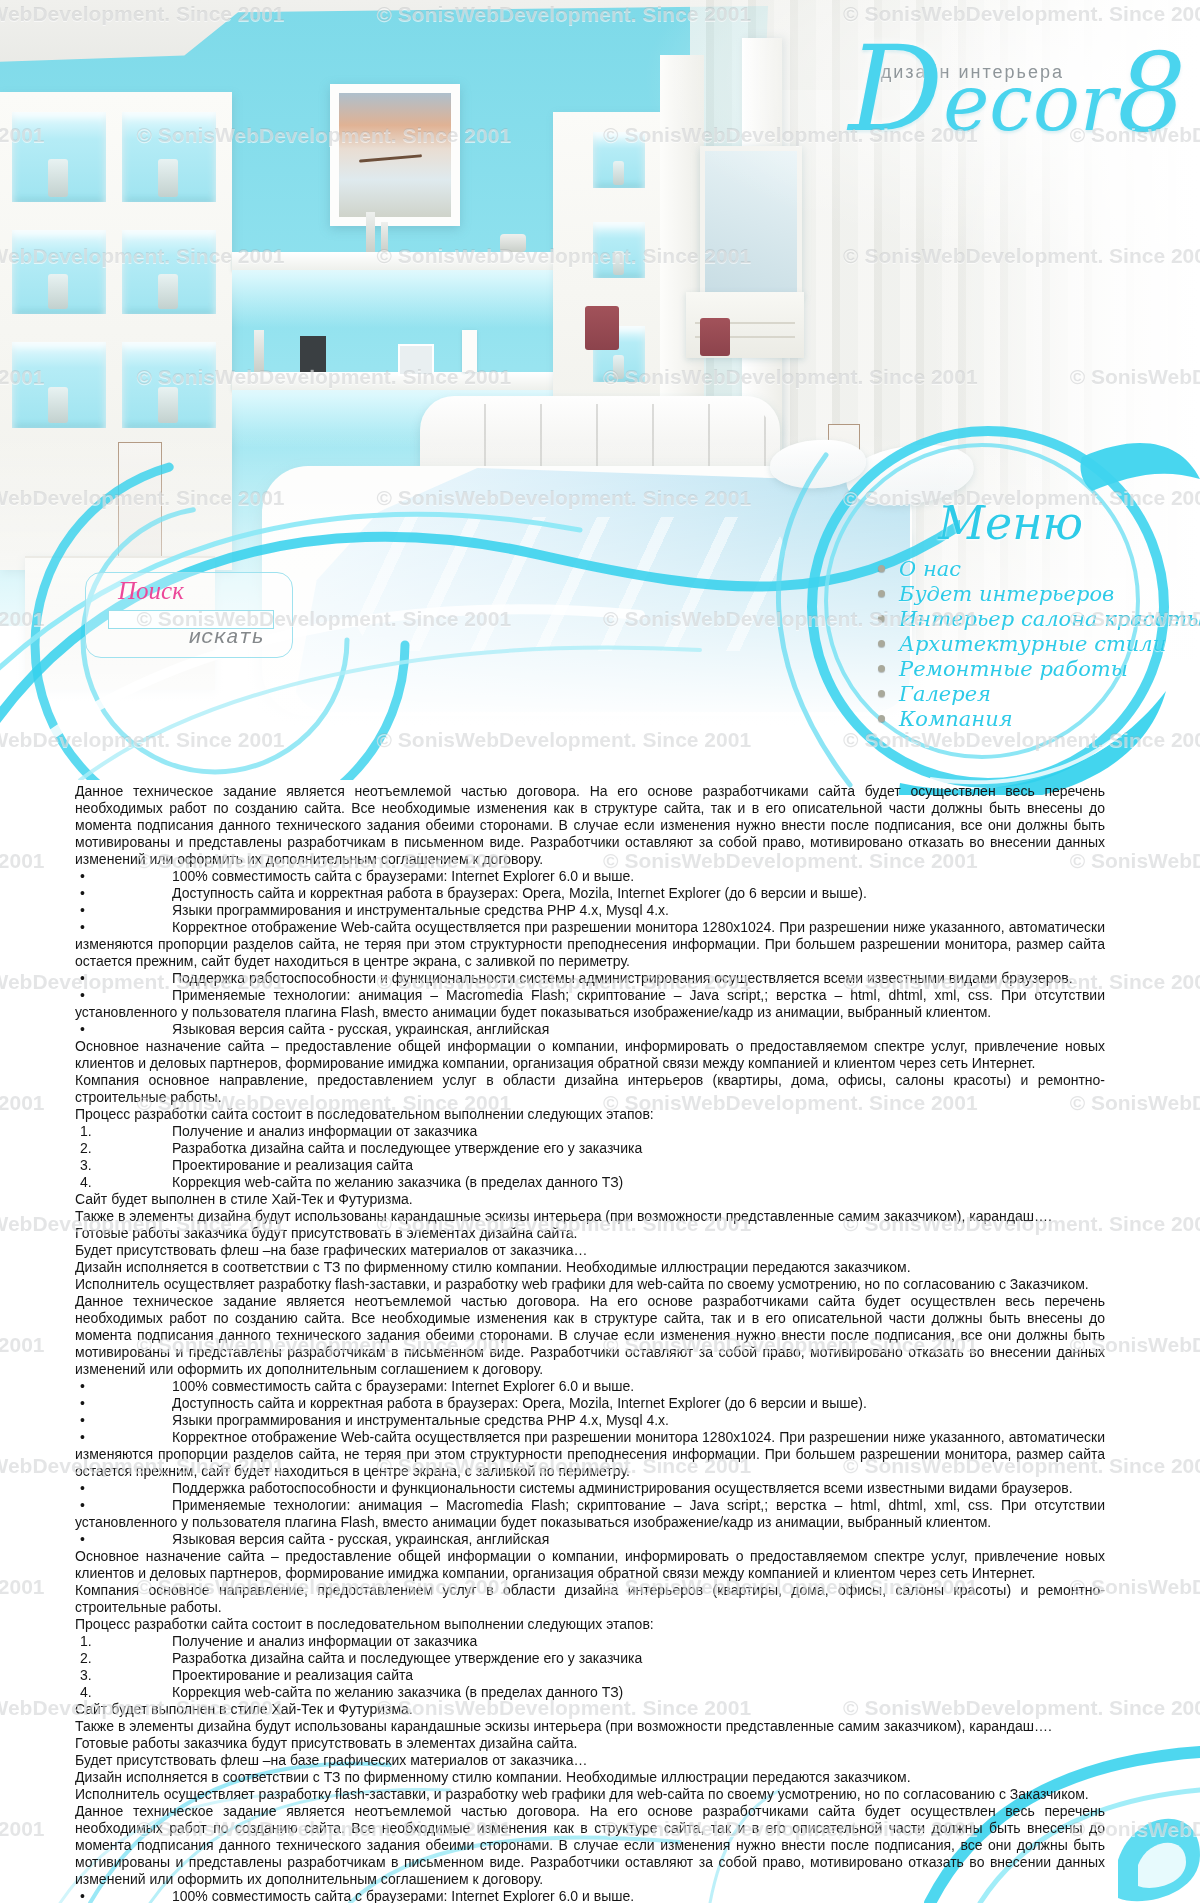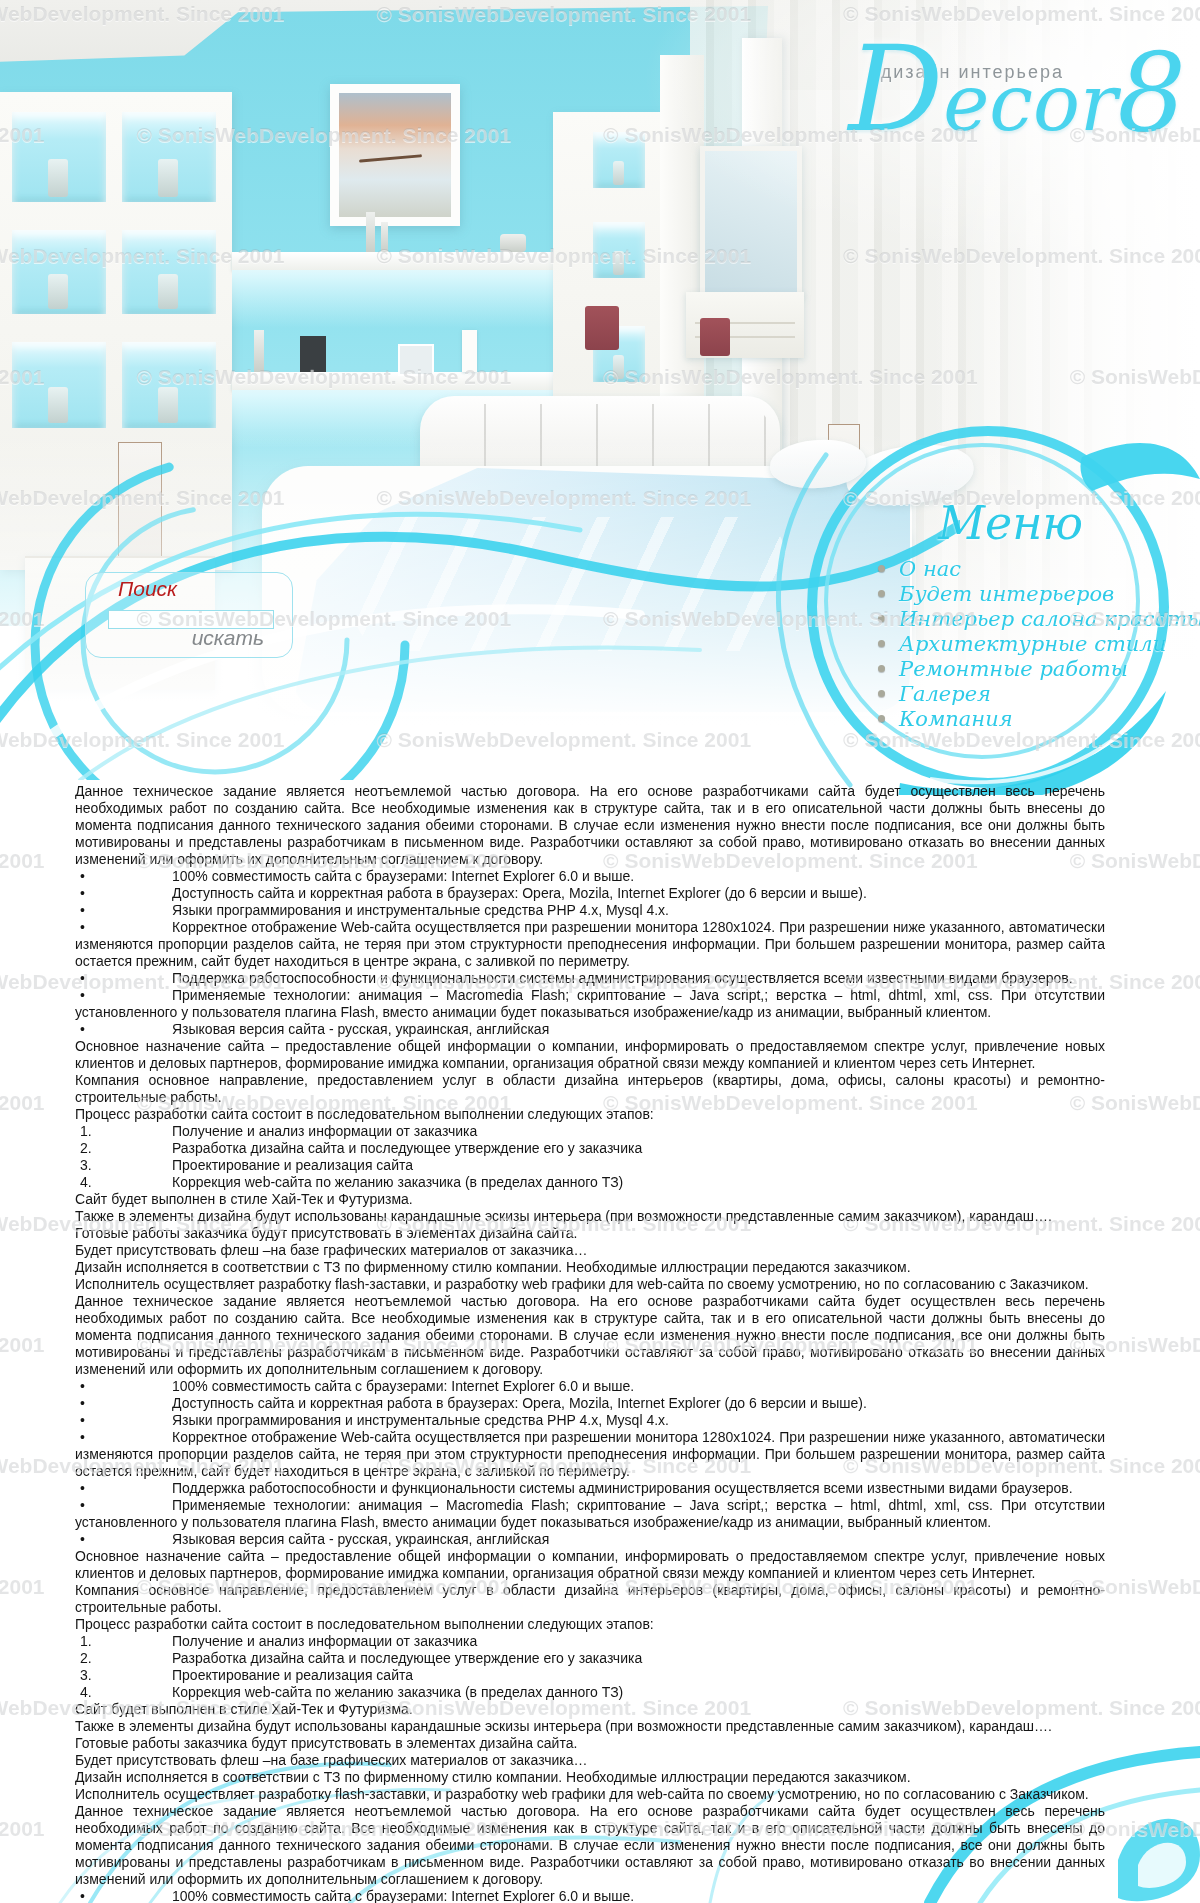--- a/index.html
+++ b/index.html
@@ -64,25 +64,25 @@
   .logo .tagline{position:absolute;right:128px;top:38px;font-style:normal;font-family:"Liberation Sans",sans-serif;
         font-size:18px;letter-spacing:2px;color:#8f969a;text-shadow:0 1px 2px #fff;}
   .logo .word{position:absolute;right:6px;top:10px;color:#4ad4ee;white-space:nowrap;
         text-shadow:0 0 10px rgba(255,255,255,.95),0 2px 3px rgba(120,200,215,.4);}
   .logo .cap{font-size:118px;line-height:110px;}
   .logo .mid{font-size:78px;line-height:110px;}
   .logo .eight{font-size:108px;line-height:110px;}
   
   .search{position:absolute;left:85px;top:572px;width:206px;height:84px;z-index:6;
         border:1px solid #9fe2ef;border-radius:16px;background:rgba(255,255,255,.35);}
-  .search .label{position:absolute;left:32px;top:4px;font-family:Liberation Sans, sans-serif;font-style:italic;
-        font-size:21px;color:#b91c1c;}
+  .search .label{position:absolute;left:32px;top:4px;font-family:Liberation Serif, serif;font-style:italic;
+        font-size:25px;color:#ec4899;}
   .search input{position:absolute;left:22px;top:37px;width:160px;height:15px;border:1px solid #96dfec;
         background:#fdffff;outline:none;font-size:12px;color:#333;}
-  .search .go{position:absolute;right:22px;top:52px;font-family:Liberation Sans, sans-serif;font-style:italic;
+  .search .go{position:absolute;right:22px;top:52px;font-family:Liberation Mono, monospace;font-style:italic;
         font-size:21px;color:#85898c;cursor:pointer;background:none;border:none;}
   
   .menu-title{position:absolute;left:938px;top:496px;z-index:6;font-family:"DejaVu Serif",serif;
         font-style:italic;font-size:46px;color:#2ecbe8;text-shadow:0 1px 2px rgba(255,255,255,.8);}
   .menu{position:absolute;left:878px;top:556px;z-index:6;list-style:none;margin:0;padding:0;}
   .menu li{display:flex;align-items:center;height:25px;cursor:pointer;white-space:nowrap;}
   .menu .mbullet{width:7px;height:7px;border-radius:50%;background:#a9a99b;box-shadow:0 1px 1px rgba(0,0,0,.25);
         margin-right:14px;flex:0 0 auto;}
   .menu .mlabel{font-family:"DejaVu Serif",serif;font-style:italic;font-size:21px;color:#2ecbe8;
         text-shadow:0 1px 1px rgba(255,255,255,.7);}

